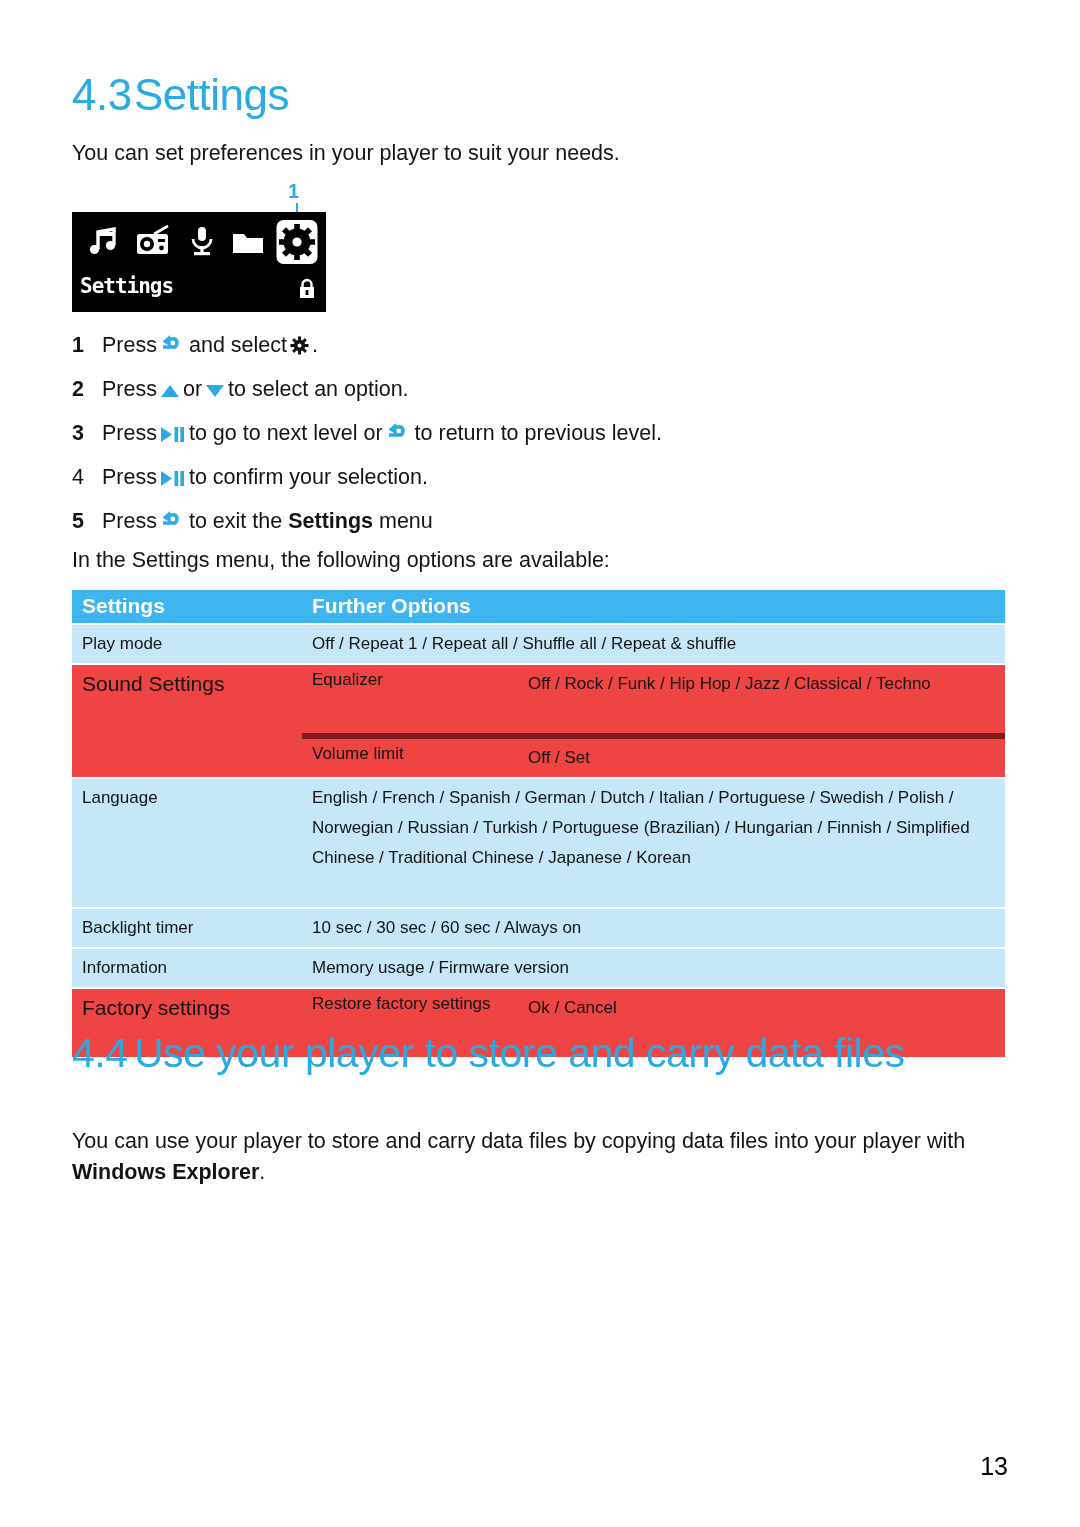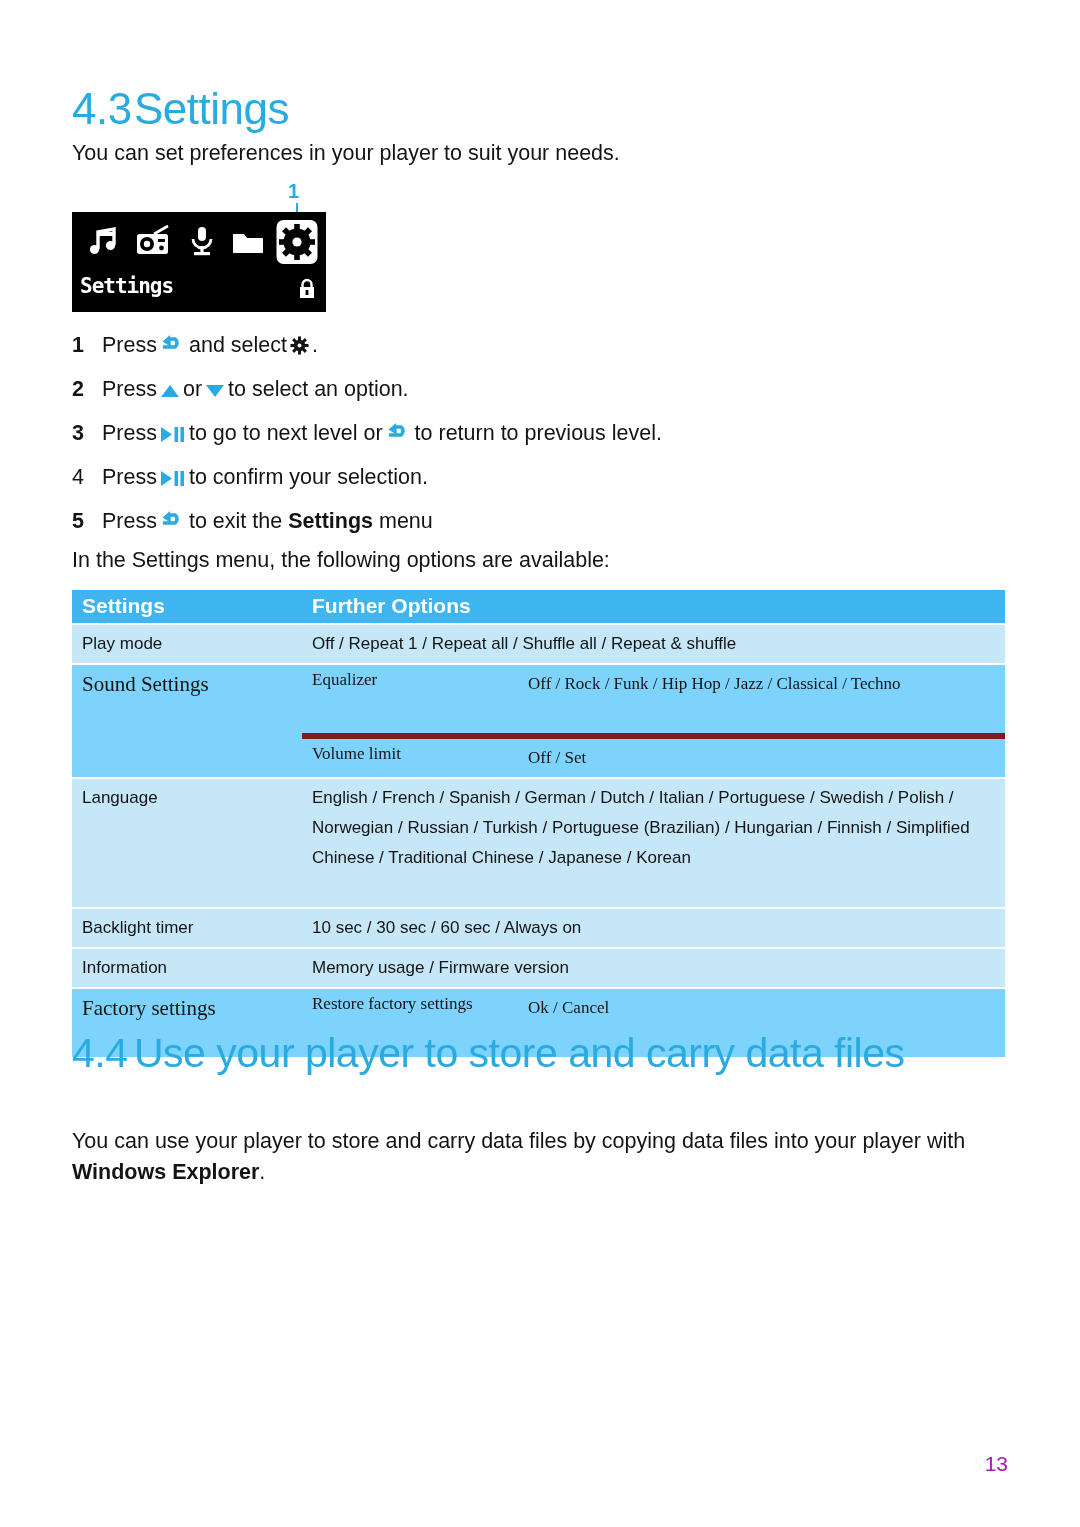--- a/index.html
+++ b/index.html
@@ -28,21 +28,21 @@
     left: 72px;
     color: #29ABE2;
     font-weight: 400;
     letter-spacing: -0.5px;
     white-space: nowrap;
   }
   .heading .num {
     display: inline-block;
     min-width: 62px;
   }
-  #h43 { top: 84px; font-size: 44px; }
+  #h43 { top: 70px; font-size: 44px; }
   #h44 { top: 1030px; font-size: 41px; }
 
   
   .para {
     position: absolute;
     left: 72px;
     font-size: 21.5px;
     line-height: 31px;
     color: #141414;
   }
@@ -179,24 +179,23 @@
     border-top: 6px solid #7f1d1d;
   }
   .subrow.first { border-top: none; }
 
   .h1l { height: 38px; }
   .h2l { height: 68px; }
   .h4l { height: 128px; }
 
   
   .grouprow {
-    background: #7dd3fc;
+    background: #ef4444;
     position: relative;
     border-top: 2px solid #ffffff;
-    font-family: Liberation Serif, serif;
   }
   .grouprow .glabel {
     position: absolute;
     left: 10px;
     top: 4px;
     width: 225px;
     font-size: 21px;
     line-height: 30px;
     color: #141414;
   }
@@ -205,22 +204,22 @@
     position: relative;
   }
   .grouprow .subs .cell.c2 { left: 10px; }
   .grouprow .subs .cell.c3 { left: 226px; }
 
   
   #pagenum {
     position: absolute;
     right: 72px;
     top: 1452px;
-    font-size: 21px;
-    color: #a21caf;
+    font-size: 25px;
+    color: #000000;
   }
 </style>
 </head>
 <body>
 
 <div class="page">
 
   <div class="heading" id="h43">
     <span class="num">4.3</span><span>Settings</span>
   </div>

